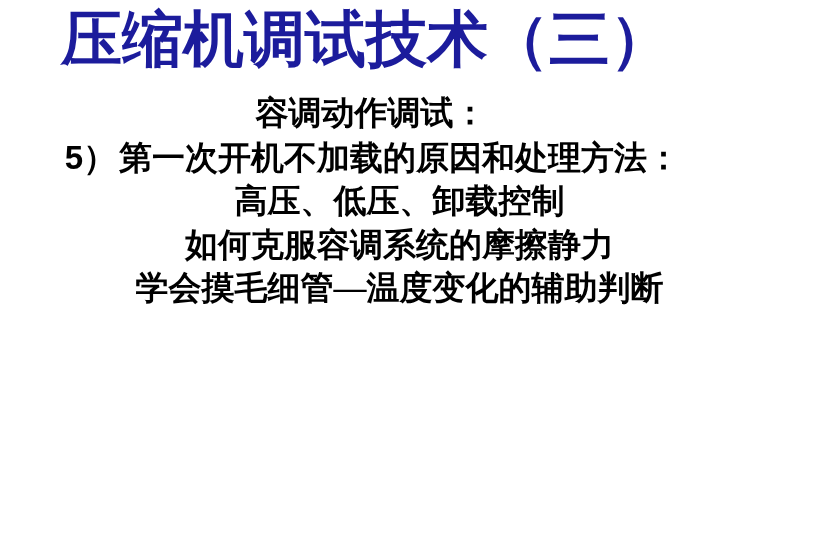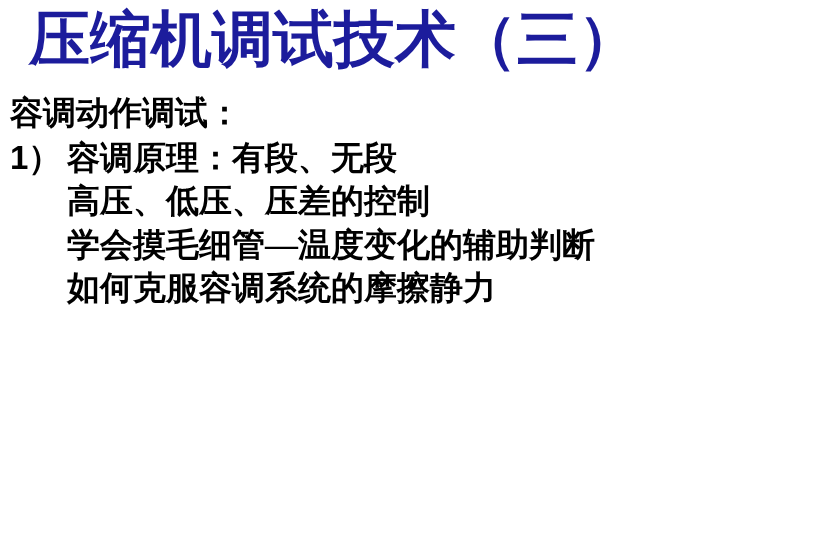--- a/index.html
+++ b/index.html
@@ -7,37 +7,39 @@
     padding: 0;
     background: #ffffff;
   }
   .slide {
     position: relative;
     width: 668px;
     height: 554px;
     background: #ffffff;
     overflow: hidden;
     font-family: "Liberation Serif", "DejaVu Serif", serif;
+    padding-left: 32px;
   }
   .title {
     margin: 0;
     padding-top: 6px;
     font-size: 61px;
     line-height: 67px;
     font-weight: bold;
     text-align: center;
     color: #1c1c9c;
     white-space: nowrap;
     font-family: "Liberation Serif", "DejaVu Serif", serif;
   }
   .body {
     padding: 19px 0 0 10px;
     font-size: 33px;
     font-weight: bold;
     color: #000000;
+    text-align: center;
   }
   .line {
     line-height: 43.5px;
     white-space: nowrap;
   }
   .num {
     display: inline-block;
     min-width: 57px;
     font-family: "Liberation Sans", "DejaVu Sans", sans-serif;
     font-weight: bold;
@@ -48,26 +50,26 @@
 </style>
 </head>
 <body>
 
 <div class="slide">
   <h1 class="title">压缩机调试技术（三）</h1>
 
   <div class="body">
     <div class="line">容调动作调试：</div>
 
-    <div class="line"><span class="num">1）</span><span>容调原理：有段、无段</span></div>
 
 
 
 
 
+    <div class="line"><span class="num">5）</span><span>第一次开机不加载的原因和处理方法：</span></div>
 
-    <div class="line indent"><span>高压、低压、压差的控制</span></div>
+    <div class="line indent"><span>高压、低压、卸载控制</span></div>
+
+    <div class="line indent"><span>如何克服容调系统的摩擦静力</span></div>
 
     <div class="line indent"><span>学会摸毛细管—温度变化的辅助判断</span></div>
-
-    <div class="line indent"><span>如何克服容调系统的摩擦静力</span></div>
   </div>
 </div>
 
 </body></html>

